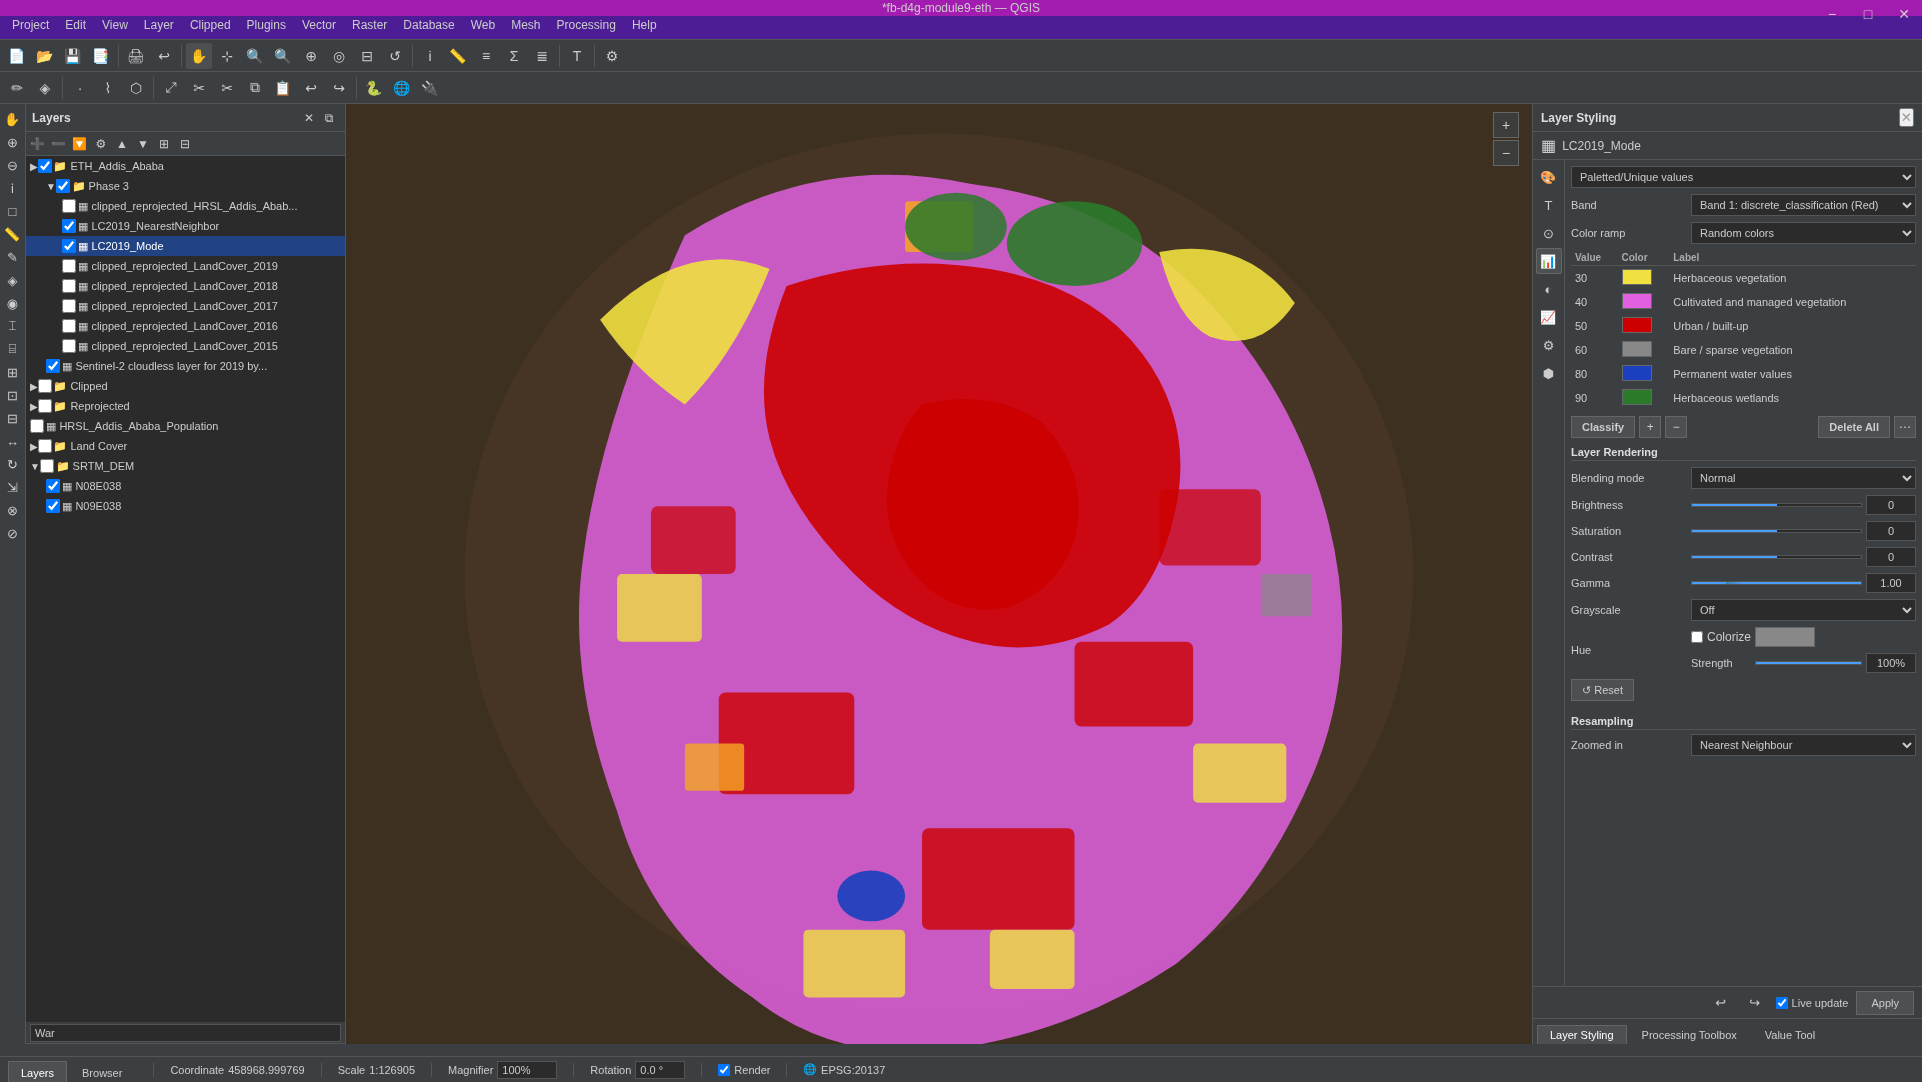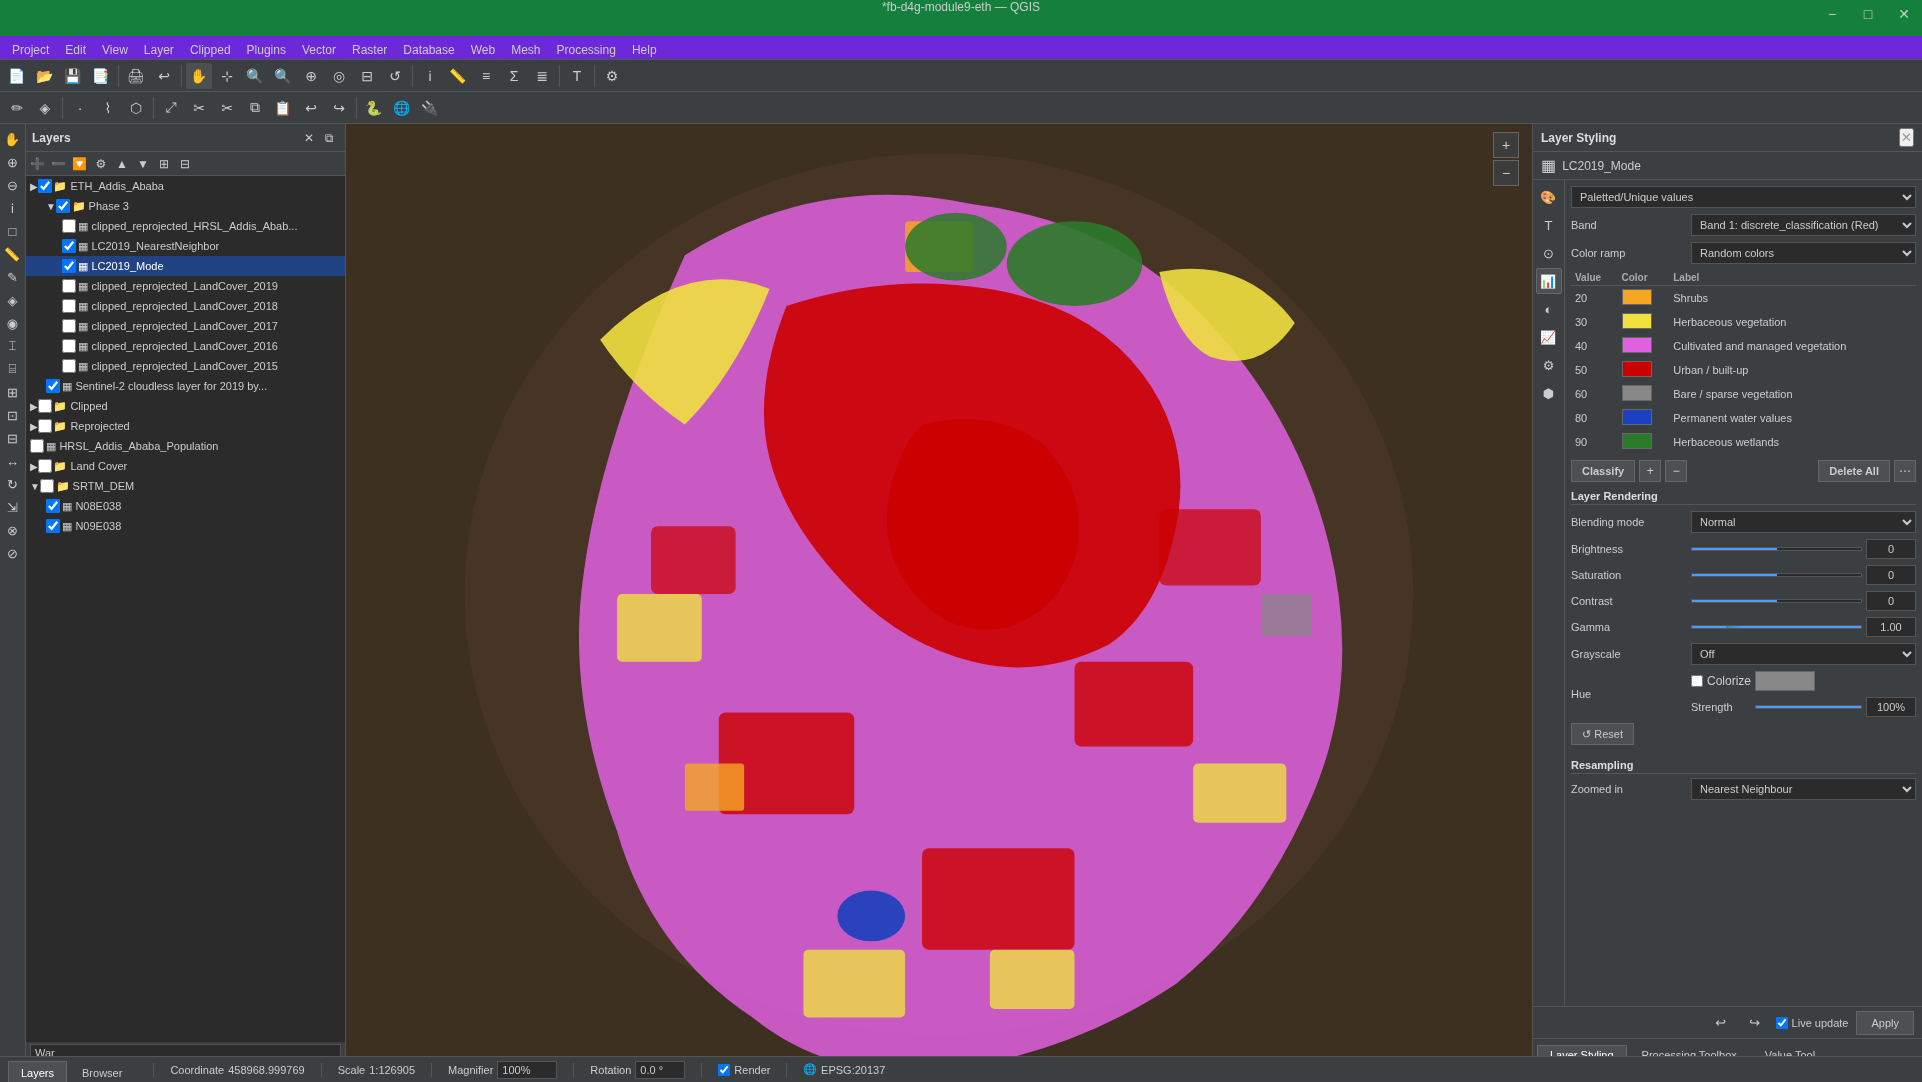--- a/index.html
+++ b/index.html
@@ -1,33 +1,33 @@
 <!DOCTYPE html>
 <html><head>
   <meta charset="utf-8">
   <style>
     * { margin: 0; padding: 0; box-sizing: border-box; }
     body { width: 1922px; height: 1082px; overflow: hidden; font-family: 'Segoe UI', Arial, sans-serif; font-size: 12px; background: #3c3f41; color: #ccc; }
 
     
     #titlebar {
-      height: 36px; background: #15803d; display: flex; align-items: flex-start; justify-content: center;
+      height: 16px; background: #a21caf; display: flex; align-items: center; justify-content: center;
       color: #ccc; font-size: 12px; position: relative;
     }
     #titlebar .win-controls {
       position: absolute; right: 0; top: 0; display: flex; height: 28px;
     }
     #titlebar .win-btn {
       width: 36px; height: 28px; display: flex; align-items: center; justify-content: center;
       background: transparent; border: none; color: #ccc; cursor: pointer; font-size: 14px;
     }
 
     
     #menubar {
-      height: 24px; background: #6d28d9; display: flex; align-items: flex-end; padding: 0 4px;
+      height: 24px; background: #4c1d95; display: flex; align-items: flex-start; padding: 0 4px;
       border-bottom: 1px solid #555;
     }
     #menubar span {
       padding: 2px 8px; cursor: pointer; color: #ccc; font-size: 12px;
     }
 
     
     .toolbar-row {
       height: 32px; background: #3c3f41; display: flex; align-items: center; padding: 2px 4px;
       border-bottom: 1px solid #555; gap: 2px;
@@ -580,25 +580,20 @@
         
         <table id="color-table">
           <thead>
             <tr>
               <th>Value</th>
               <th>Color</th>
               <th>Label</th>
             </tr>
           </thead>
           <tbody id="color-table-body">
-          <tr>
-                <td>20</td>
-                <td><div class="color-swatch" style="background: rgb(245, 166, 35);"></div></td>
-                <td>Shrubs</td>
-              </tr>
               <tr>
                 <td>30</td>
                 <td><div class="color-swatch" style="background: rgb(240, 224, 64);"></div></td>
                 <td>Herbaceous vegetation</td>
               </tr>
               <tr>
                 <td>40</td>
                 <td><div class="color-swatch" style="background: rgb(224, 96, 224);"></div></td>
                 <td>Cultivated and managed vegetation</td>
               </tr>

